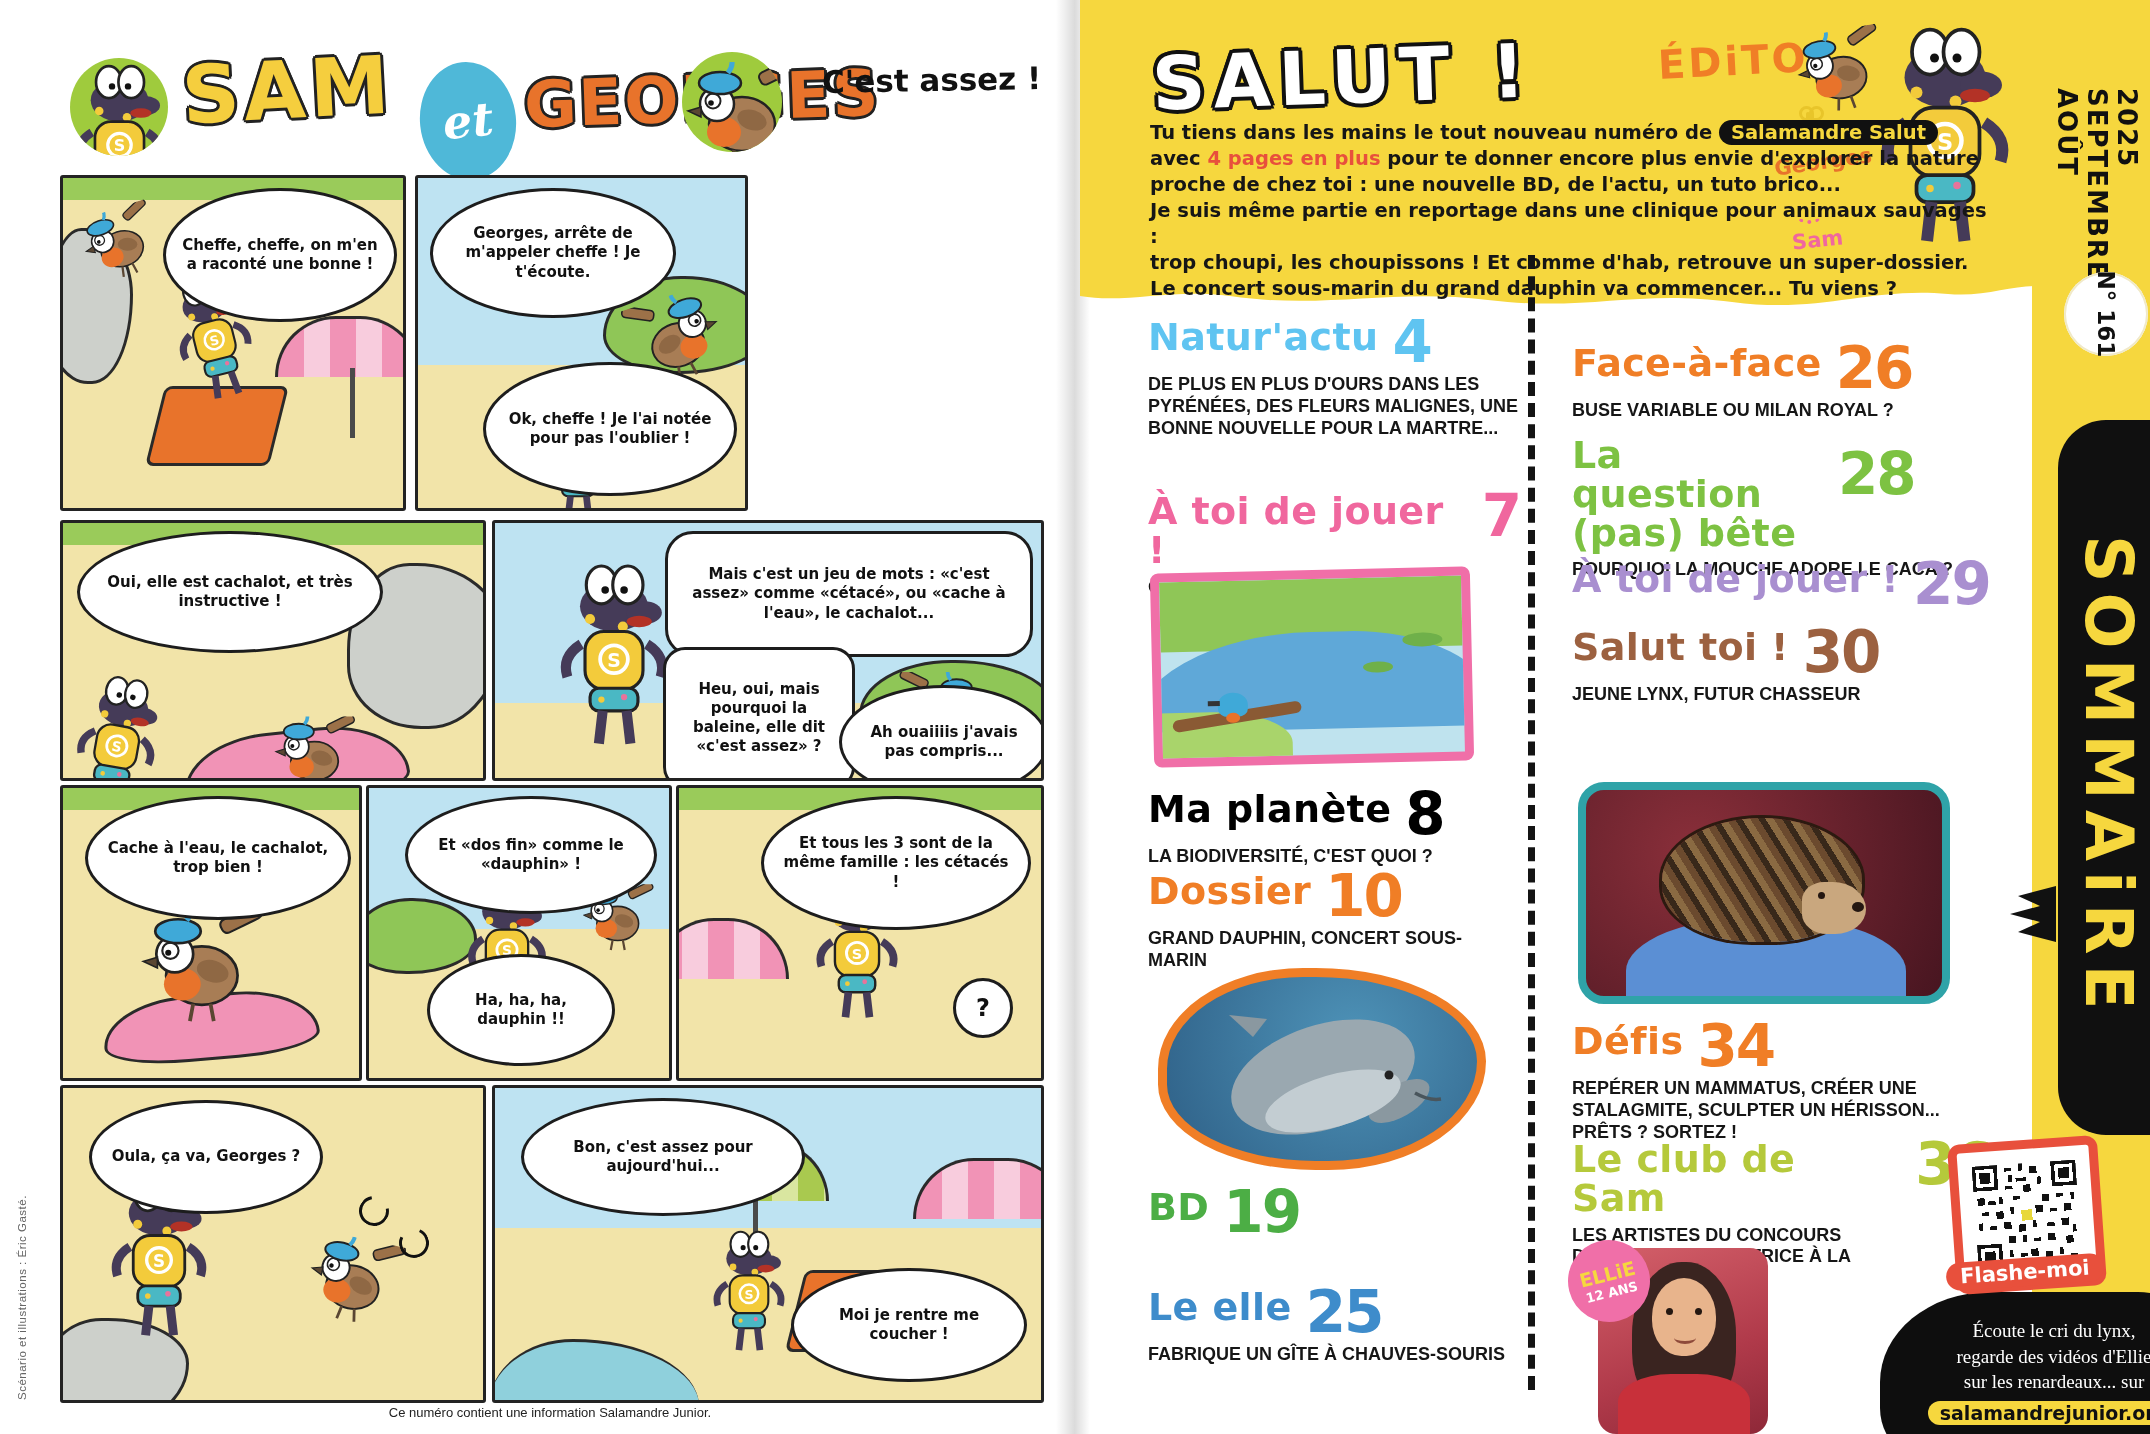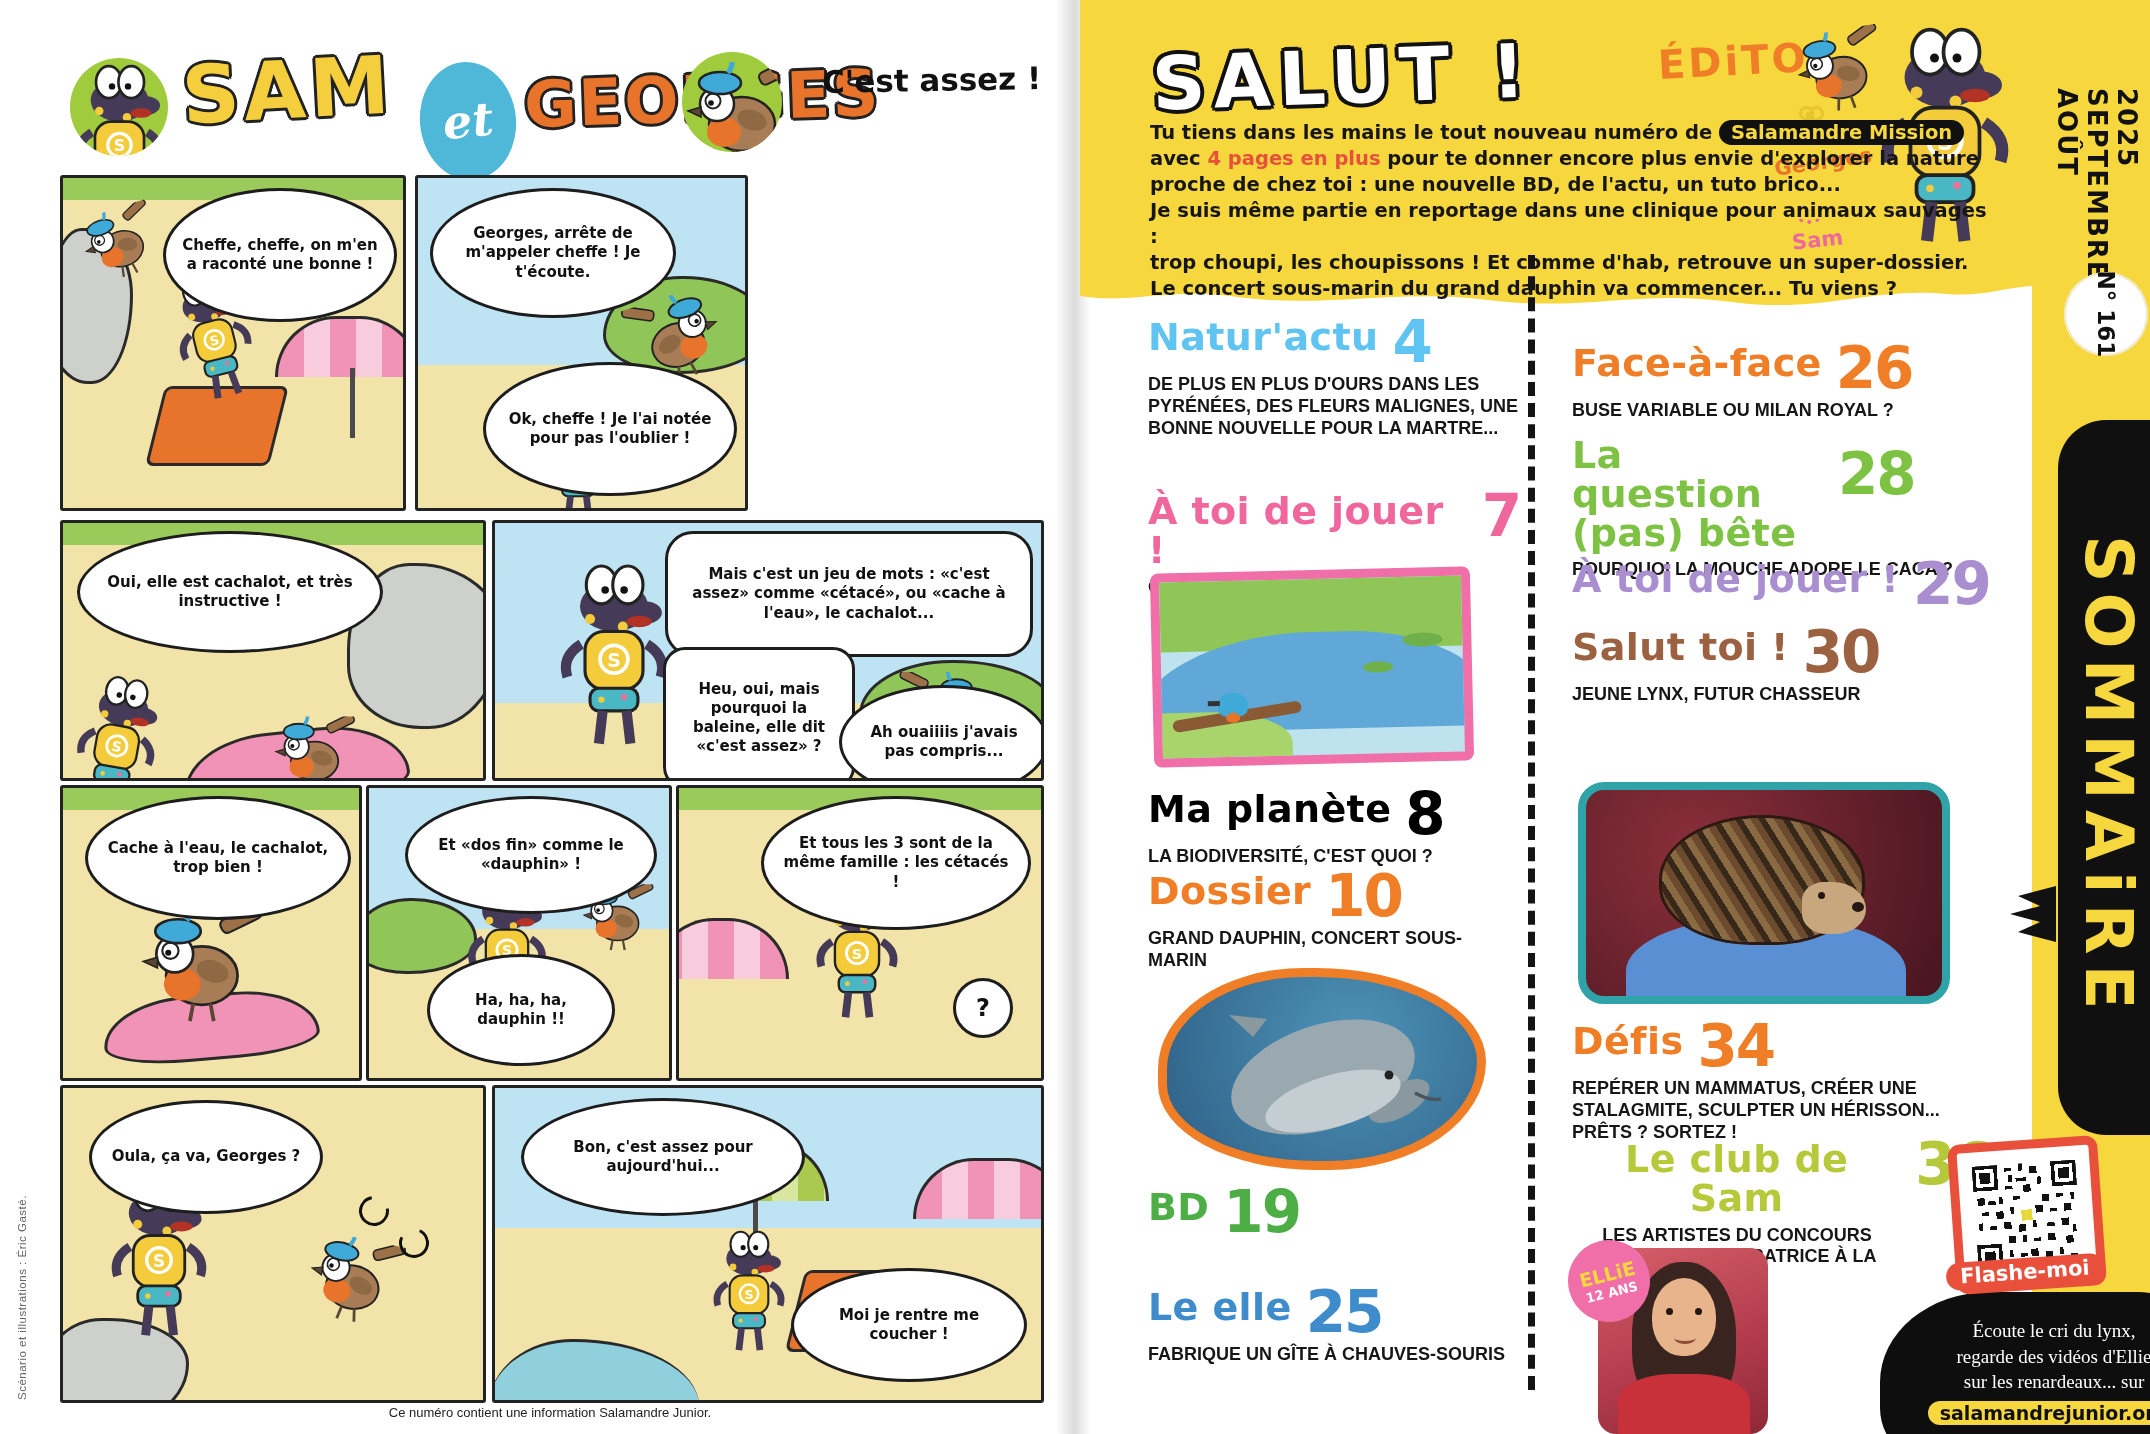--- a/index.html
+++ b/index.html
@@ -280,21 +280,21 @@
       <div class="abs" style="left:3px;top:-6px;width:9px;height:9px;border:3px solid #E8C52A;border-radius:50% 50% 50% 0;"></div>
     </div>
     <div class="abs char-label" style="left:694px;top:150px;color:#E8732B;transform:rotate(-8deg);">Georges</div>
     <svg class="abs" style="left:790px;top:26px;width:150px;height:226px;" viewBox="0 0 100 150">
         <use href="#sam"></use>
       </svg>
     <div class="abs" style="left:716px;top:206px;width:26px;height:14px;border-bottom:4px dotted #F0679E;border-radius:50%;"></div>
     <div class="abs char-label" style="left:712px;top:228px;color:#F0679E;transform:rotate(-6deg);">Sam</div>
 
     <div class="abs edito" style="left:70px;top:120px;width:850px;">
-      <div><span>Tu tiens dans les mains le tout nouveau numéro de </span><span class="brand-pill">Salamandre Mission</span></div>
+      <div><span>Tu tiens dans les mains le tout nouveau numéro de </span><span class="brand-pill">Salamandre Salut</span></div>
       <div><span>avec </span><span class="redtxt">4 pages en plus</span><span> pour te donner encore plus envie d'explorer la nature</span></div>
       <div>proche de chez toi : une nouvelle BD, de l'actu, un tuto brico...</div>
       <div>Je suis même partie en reportage dans une clinique pour animaux sauvages :</div>
       <div>trop choupi, les choupissons ! Et comme d'hab, retrouve un super-dossier.</div>
       <div>Le concert sous-marin du grand dauphin va commencer... Tu viens ?</div>
     </div>
 
     <div class="abs date-v" style="left:972px;top:88px;height:210px;">
       <span style="display:block;">AOÛT</span>
       <span style="display:block;">SEPTEMBRE</span>
@@ -426,21 +426,21 @@
     </div>
 
     <div class="abs" style="left:492px;top:1022px;width:430px;">
       <div class="trow">
           <span class="ttl c-orange">Défis</span>
           <span class="num c-orange">34</span>
         </div>
       <div class="dsc">REPÉRER UN MAMMATUS, CRÉER UNE STALAGMITE, SCULPTER UN HÉRISSON... PRÊTS ? SORTEZ !</div>
     </div>
 
-    <div class="abs" style="left:492px;top:1140px;width:420px;text-align:center;">
+    <div class="abs" style="left:492px;top:1140px;width:420px;">
       <div class="trow">
           <span class="ttl c-ygreen">Le club de Sam</span>
           <span class="num c-ygreen">36</span>
         </div>
       <div class="dsc" style="width:330px;">LES ARTISTES DU CONCOURS DESSIN, L'EXPLORATRICE À LA UNE...</div>
     </div>
 
     <div class="abs badge" style="left:488px;top:1240px;width:82px;height:82px;">
       <span class="bn">ELLiE</span>
       <span class="ba">12 ANS</span>

